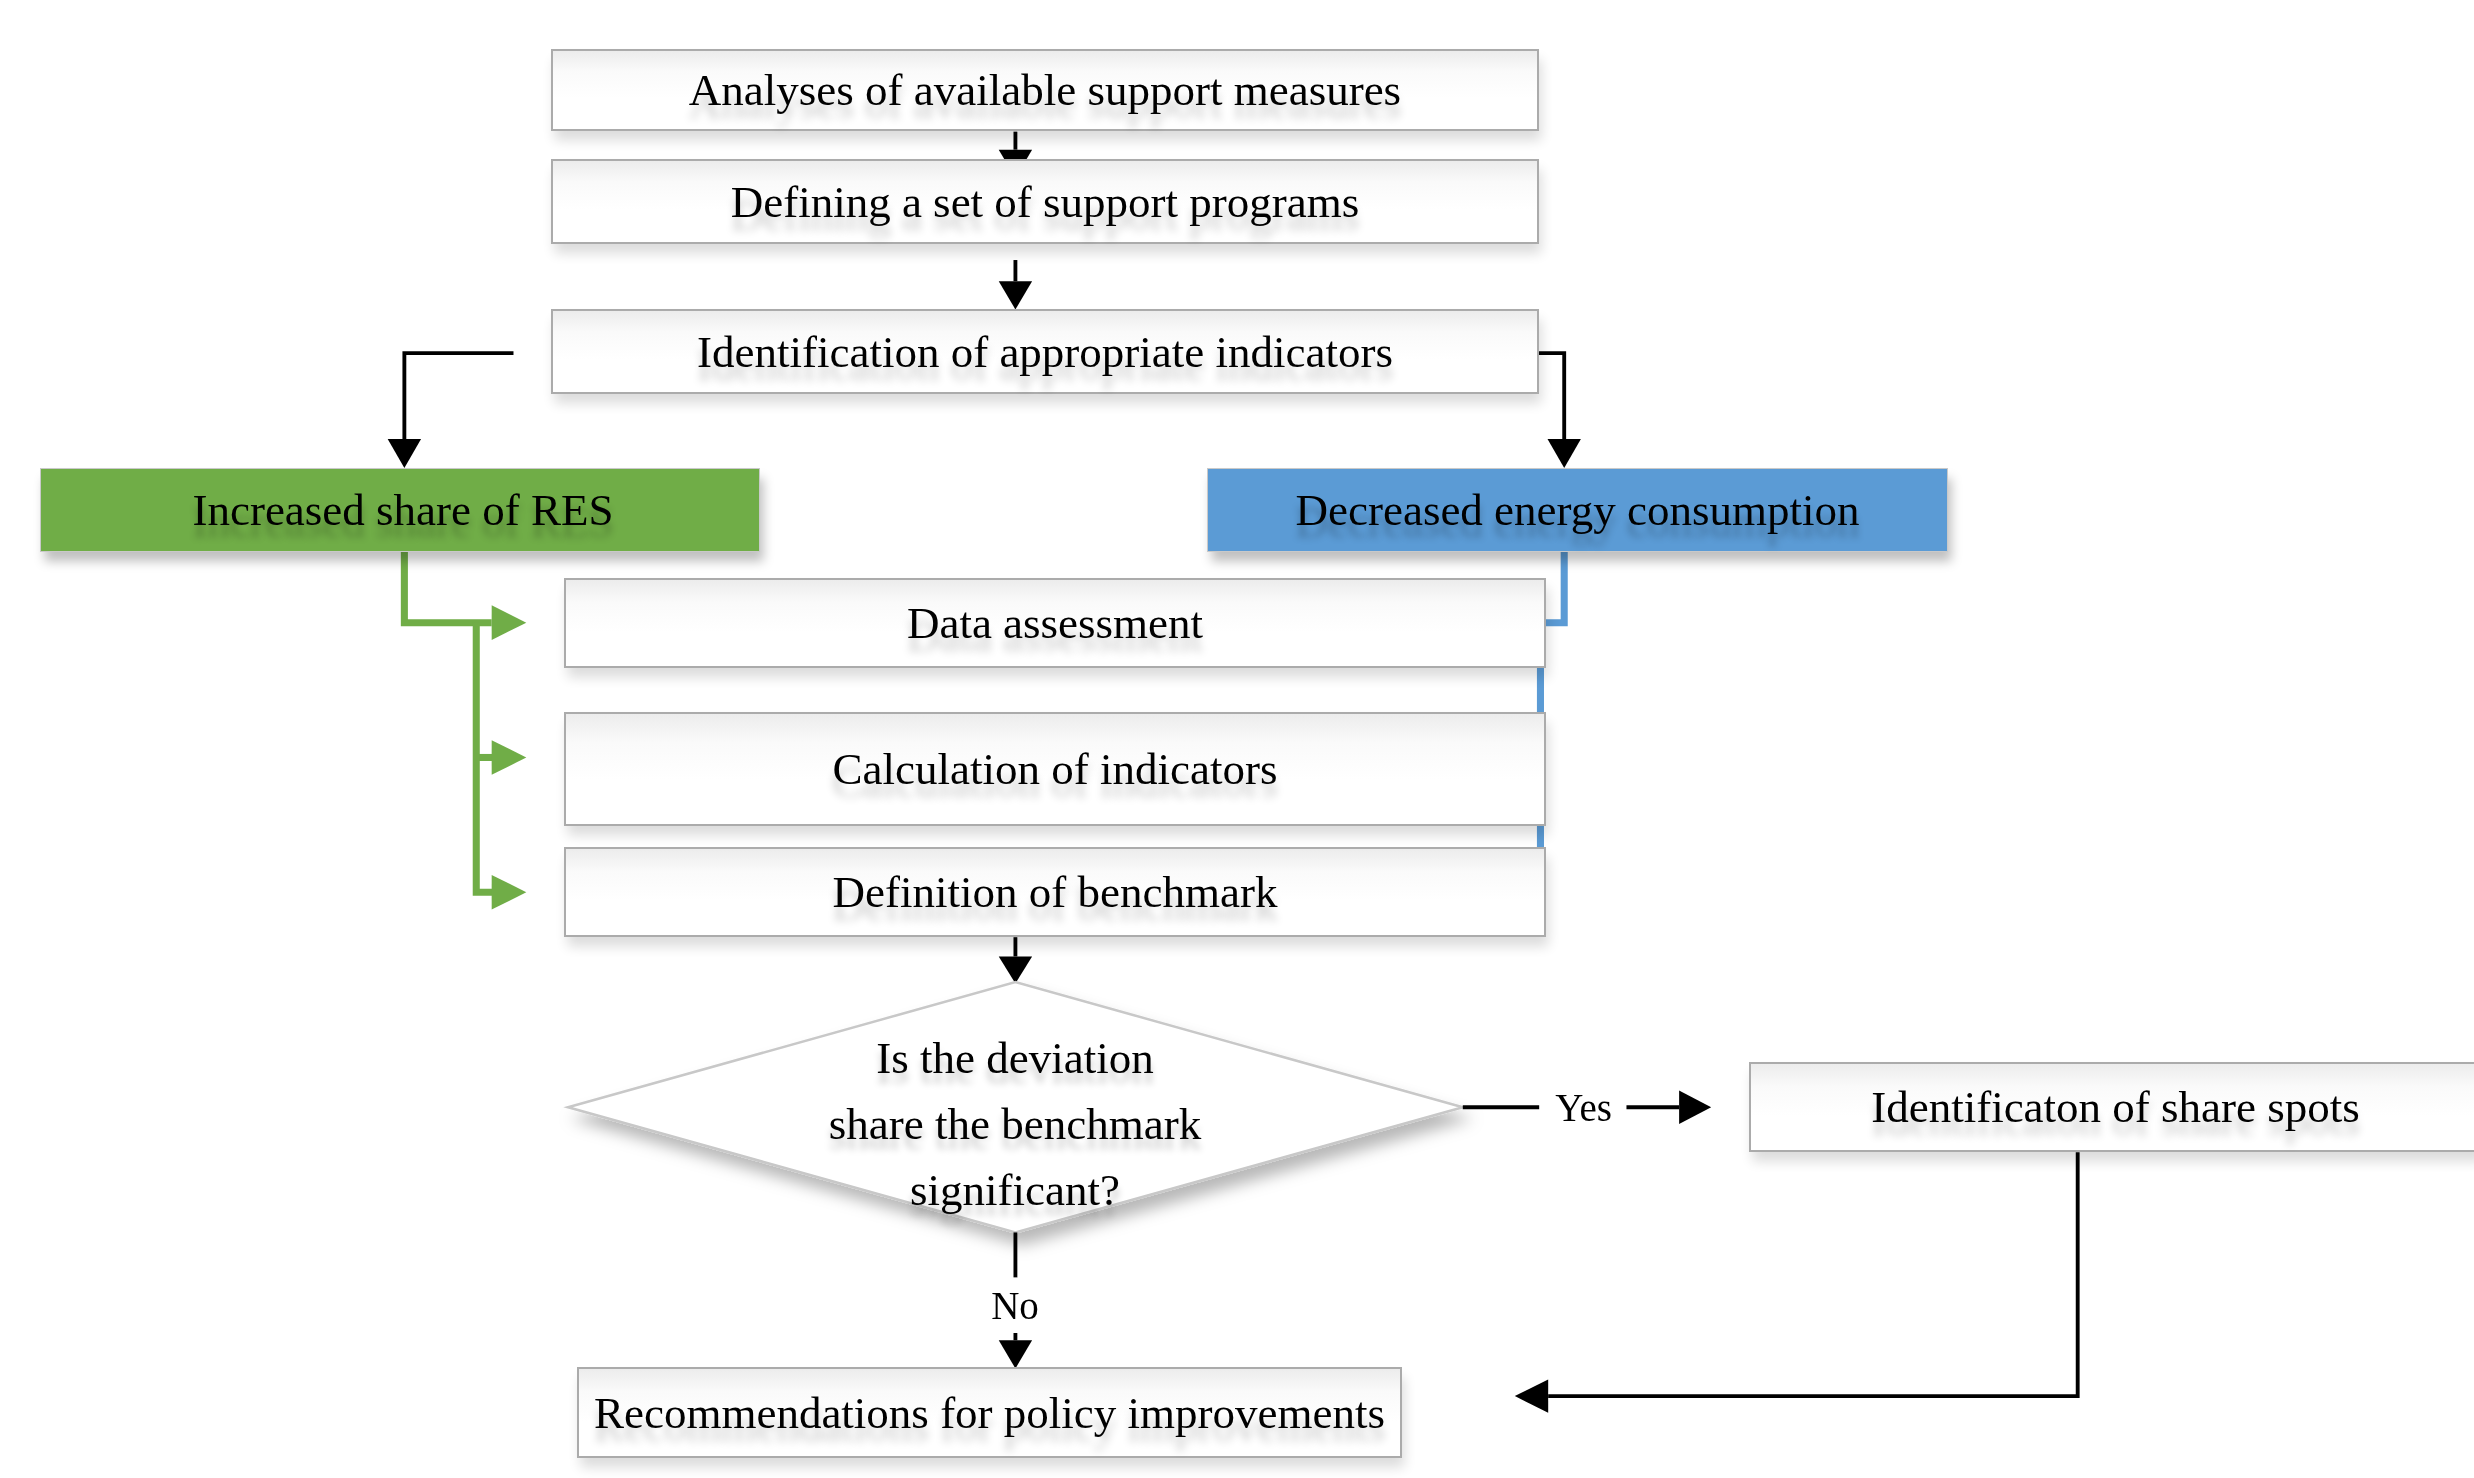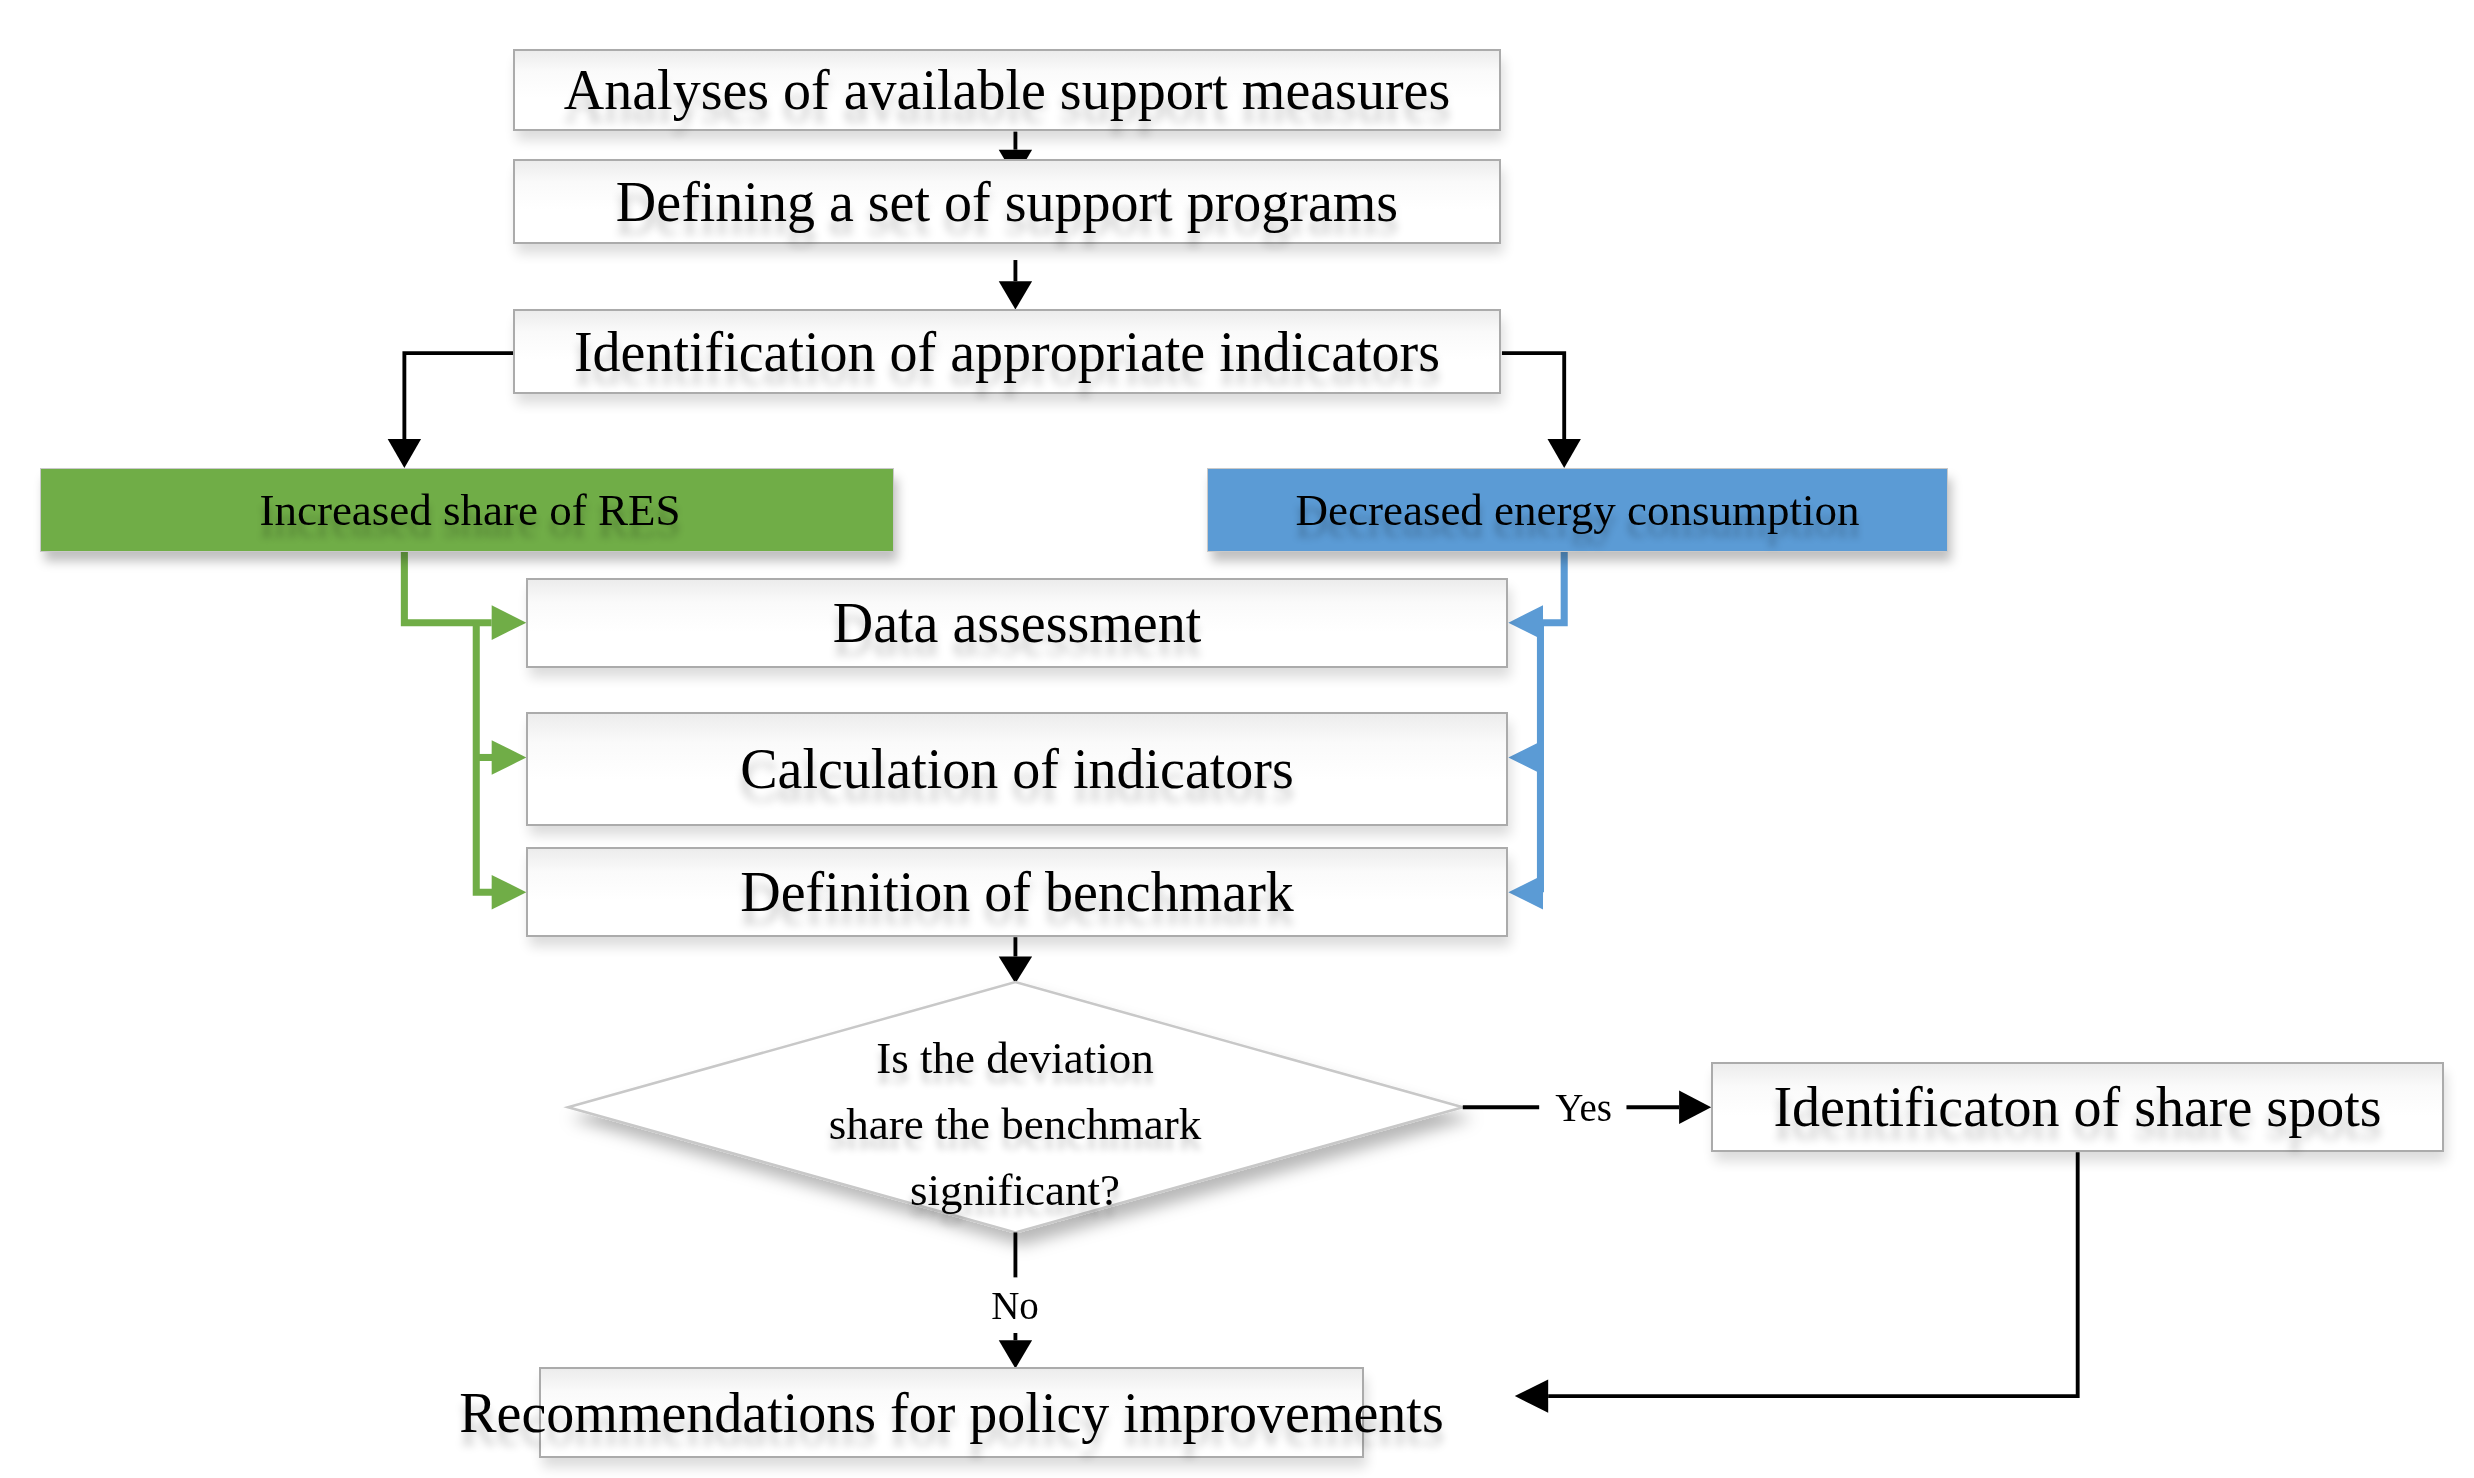--- a/index.html
+++ b/index.html
@@ -18,25 +18,26 @@
   }
   .box{
     position:absolute;
     box-sizing:border-box;
     border:2.6px solid #ABABAB;
     background:linear-gradient(180deg,#ECECEC 0%,#FAFAFA 26%,#FFFFFF 60%);
     box-shadow:2.6px 10.3px 11.6px rgba(0,0,0,0.14);
     display:flex;
     align-items:center;
     justify-content:center;
-    font-size:56px;
+    font-size:45px;
     color:#000;
     text-align:center;
     white-space:nowrap;
     text-shadow:0 13px 9px rgba(0,0,0,0.22);
+    margin-left:38px;
   }
   .cbox{
     position:absolute;
     box-sizing:border-box;
     border:1.9px solid #C9C9C9;
     box-shadow:3.9px 10.3px 10.3px rgba(0,0,0,0.25);
     display:flex;
     align-items:center;
     justify-content:center;
     font-size:45px;
@@ -141,21 +142,21 @@
       <polygon points="2360,2175 2412,2149 2412,2201" fill="#000000"></polygon>
     </g>
   </svg>
 
   <div class="box" style="left: 513px; top: 49px; width: 988px; height: 82px; border-color: rgb(171, 171, 171);">Analyses of available support measures</div>
 
   <div class="box" style="left: 513px; top: 159px; width: 988px; height: 85px; border-color: rgb(171, 171, 171);">Defining a set of support programs</div>
 
   <div class="box" style="left: 513px; top: 309px; width: 988px; height: 85px; border-color: rgb(171, 171, 171);">Identification of appropriate indicators</div>
 
-  <div class="cbox" style="left: 40px; top: 468px; width: 854px; height: 84px; background-color: rgb(112, 173, 71); padding-left: 6px;">Increased share of RES</div>
+  <div class="cbox" style="left: 40px; top: 468px; width: 720px; height: 84px; background-color: rgb(112, 173, 71); padding-left: 6px;">Increased share of RES</div>
 
   <div class="cbox" style="left: 1207px; top: 468px; width: 741px; height: 84px; background-color: rgb(91, 155, 213);">Decreased energy consumption</div>
 
   <div class="box" style="left: 526px; top: 578px; width: 982px; height: 90px; border-color: rgb(171, 171, 171);">Data assessment</div>
 
   <div class="box" style="left: 526px; top: 712px; width: 982px; height: 114px; border-color: rgb(171, 171, 171);">Calculation of indicators</div>
 
   <div class="box" style="left: 526px; top: 847px; width: 982px; height: 90px; border-color: rgb(171, 171, 171);">Definition of benchmark</div>
 
   <div class="diamond-text" style="left:694px;top:992px;width:642px;height:231px;">

